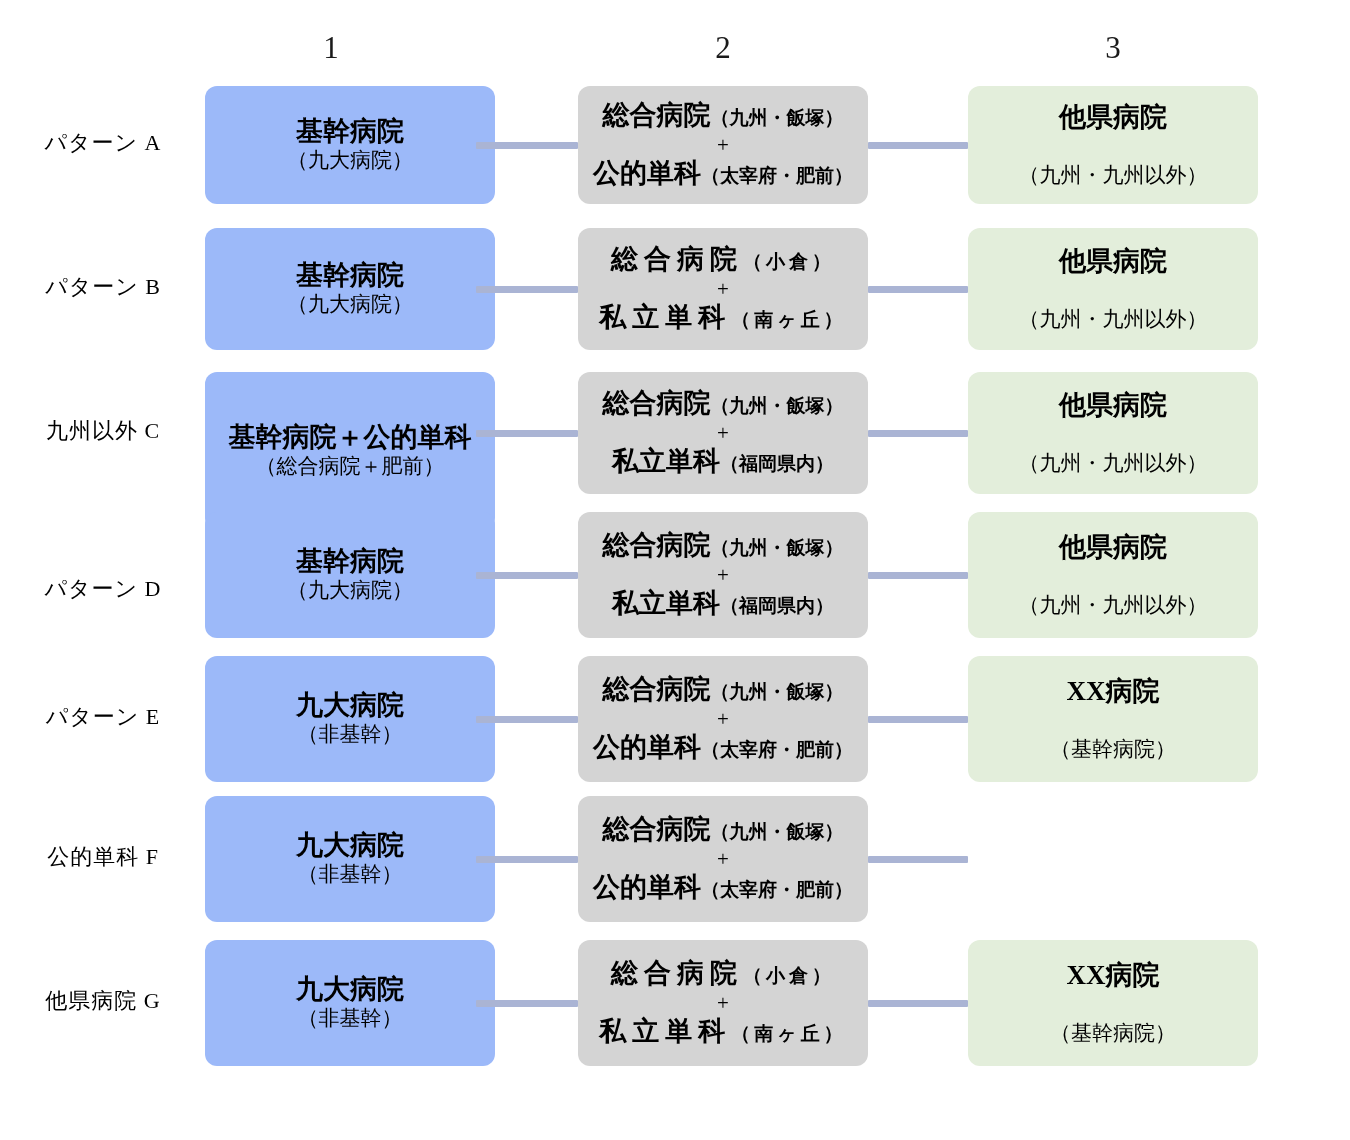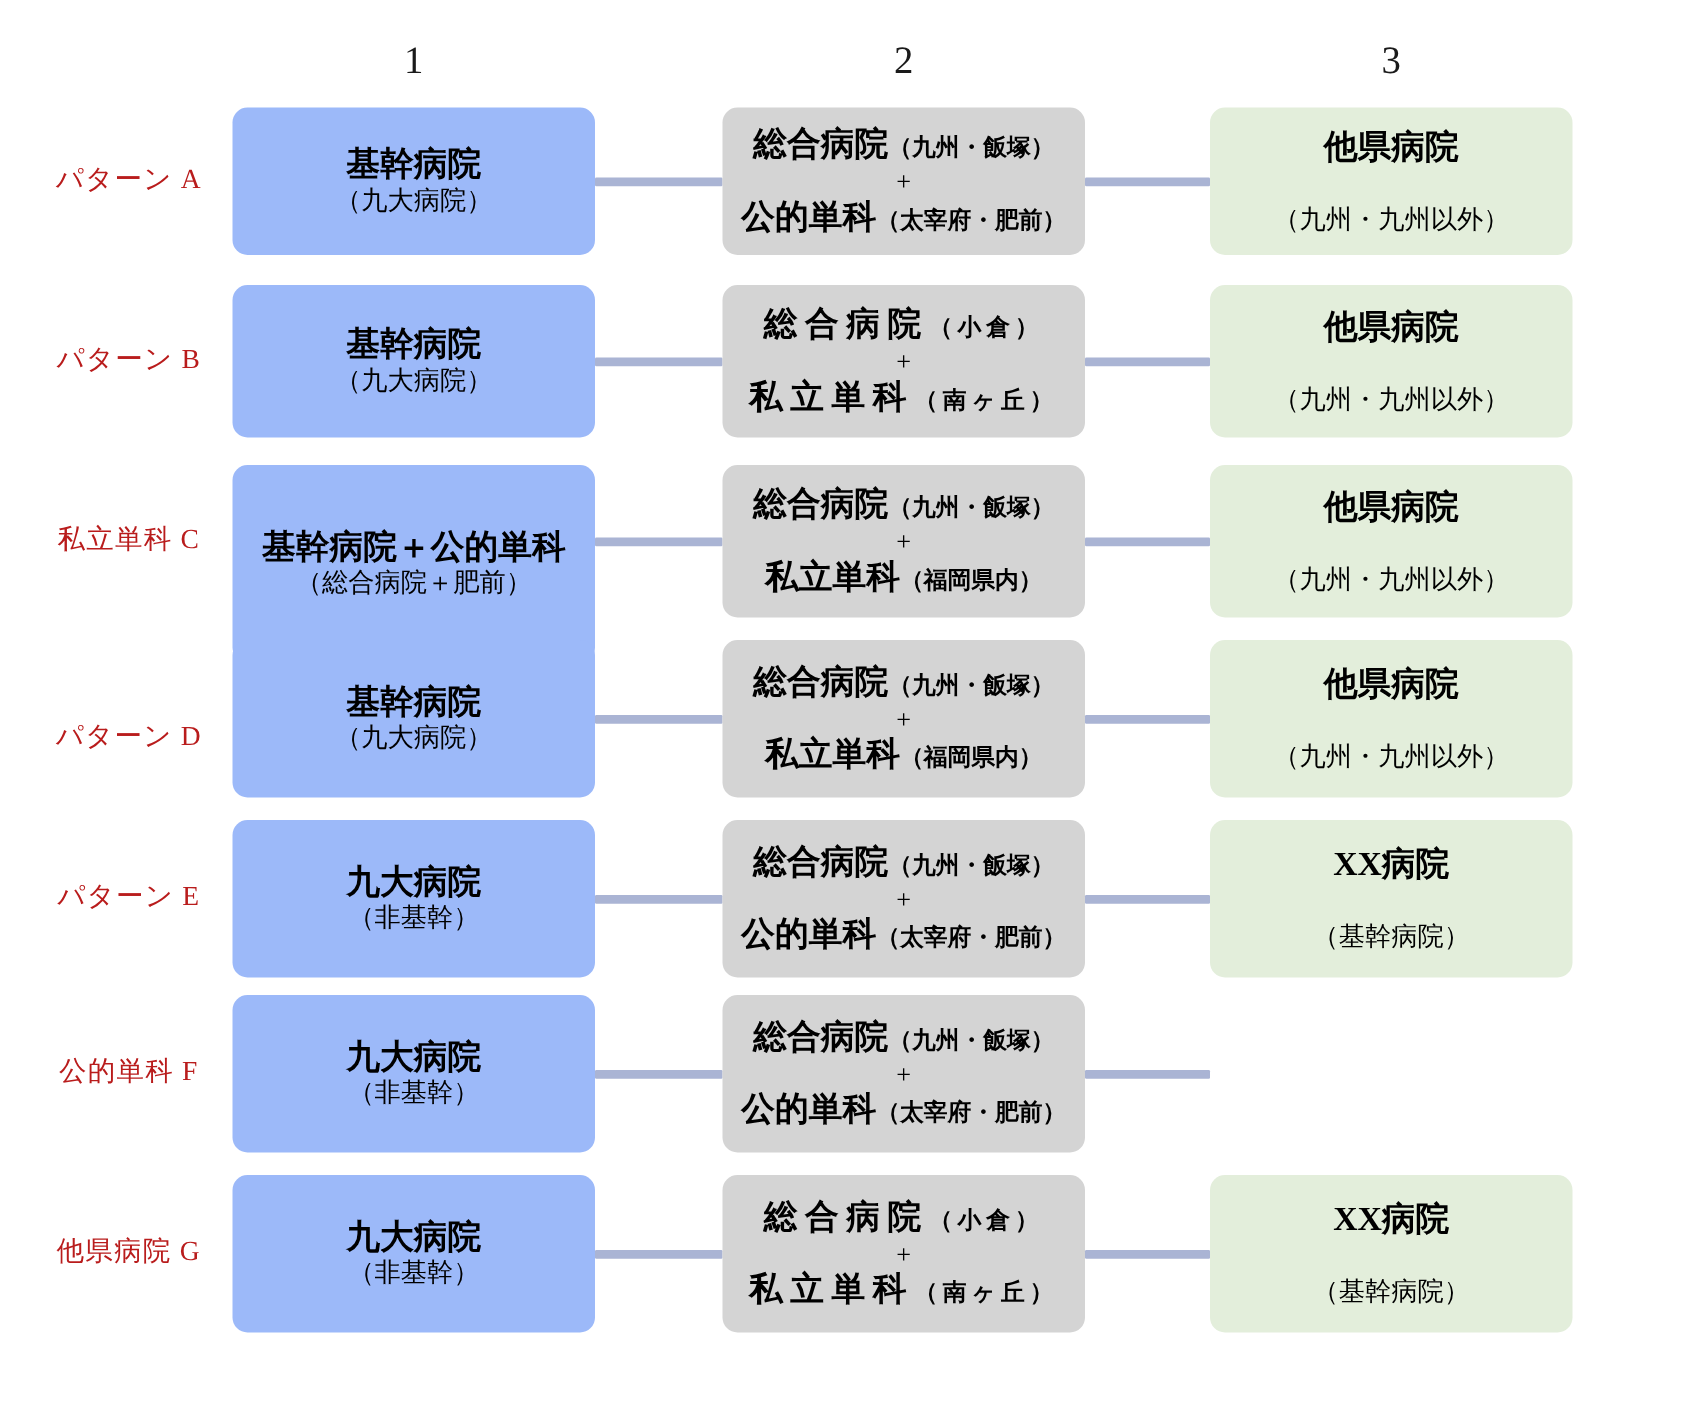--- a/index.html
+++ b/index.html
@@ -39,36 +39,36 @@
 
   
   .row-label {
     position: absolute;
     left: 28px;
     width: 150px;
     text-align: center;
     font-size: 22px;
     line-height: 1;
     letter-spacing: 1px;
-    color: #b91c1c;
+    color: #000000;
   }
 
   
   .box {
     position: absolute;
     border-radius: 12px;
     box-sizing: border-box;
     display: flex;
     flex-direction: column;
     align-items: center;
     justify-content: center;
     text-align: center;
     padding: 4px 8px;
   }
-  .box.blue  { background: #9cb9f9; }
+  .box.blue  { background: #9cb9f9; margin-left: 19px; }
   .box.gray  { background: #d4d4d4; }
   .box.green { background: #e3eedb; gap: 29px; }
 
   .box.col1 { left: 186px;  width: 290px; }
   .box.col2 { left: 578px;  width: 290px; }
   .box.col3 { left: 968px;  width: 290px; }
 
   
   .ln {
     display: block;
@@ -150,21 +150,21 @@
     <div class="box gray col2" style="top: 228px; height: 122px;">
       <span class="ln ln-main track-wide"><span>総合病院</span><span class="annot track-wide-annot">（小倉）</span></span>
       <span class="ln ln-plus">+</span>
       <span class="ln ln-main track-wide"><span>私立単科</span><span class="annot track-wide-annot">（南ヶ丘）</span></span>
     </div>
     <div class="connector seg2" style="top: 286px;"></div>
     <div class="box green col3" style="top: 228px; height: 122px;">
       <span class="ln ln-main">他県病院</span>
       <span class="ln ln-sub">（九州・九州以外）</span>
     </div>
-    <div class="row-label" style="top: 420px;">私立単科 C</div>
+    <div class="row-label" style="top: 420px;">九州以外 C</div>
     <div class="box blue col1" style="top: 372px; height: 158px;">
       <span class="ln ln-main">基幹病院＋公的単科</span>
       <span class="ln ln-sub">（総合病院＋肥前）</span>
     </div>
     <div class="connector seg1" style="top: 430px;"></div>
     <div class="box gray col2" style="top: 372px; height: 122px;">
       <span class="ln ln-main"><span>総合病院</span><span class="annot">（九州・飯塚）</span></span>
       <span class="ln ln-plus">+</span>
       <span class="ln ln-main"><span>私立単科</span><span class="annot">（福岡県内）</span></span>
     </div>

